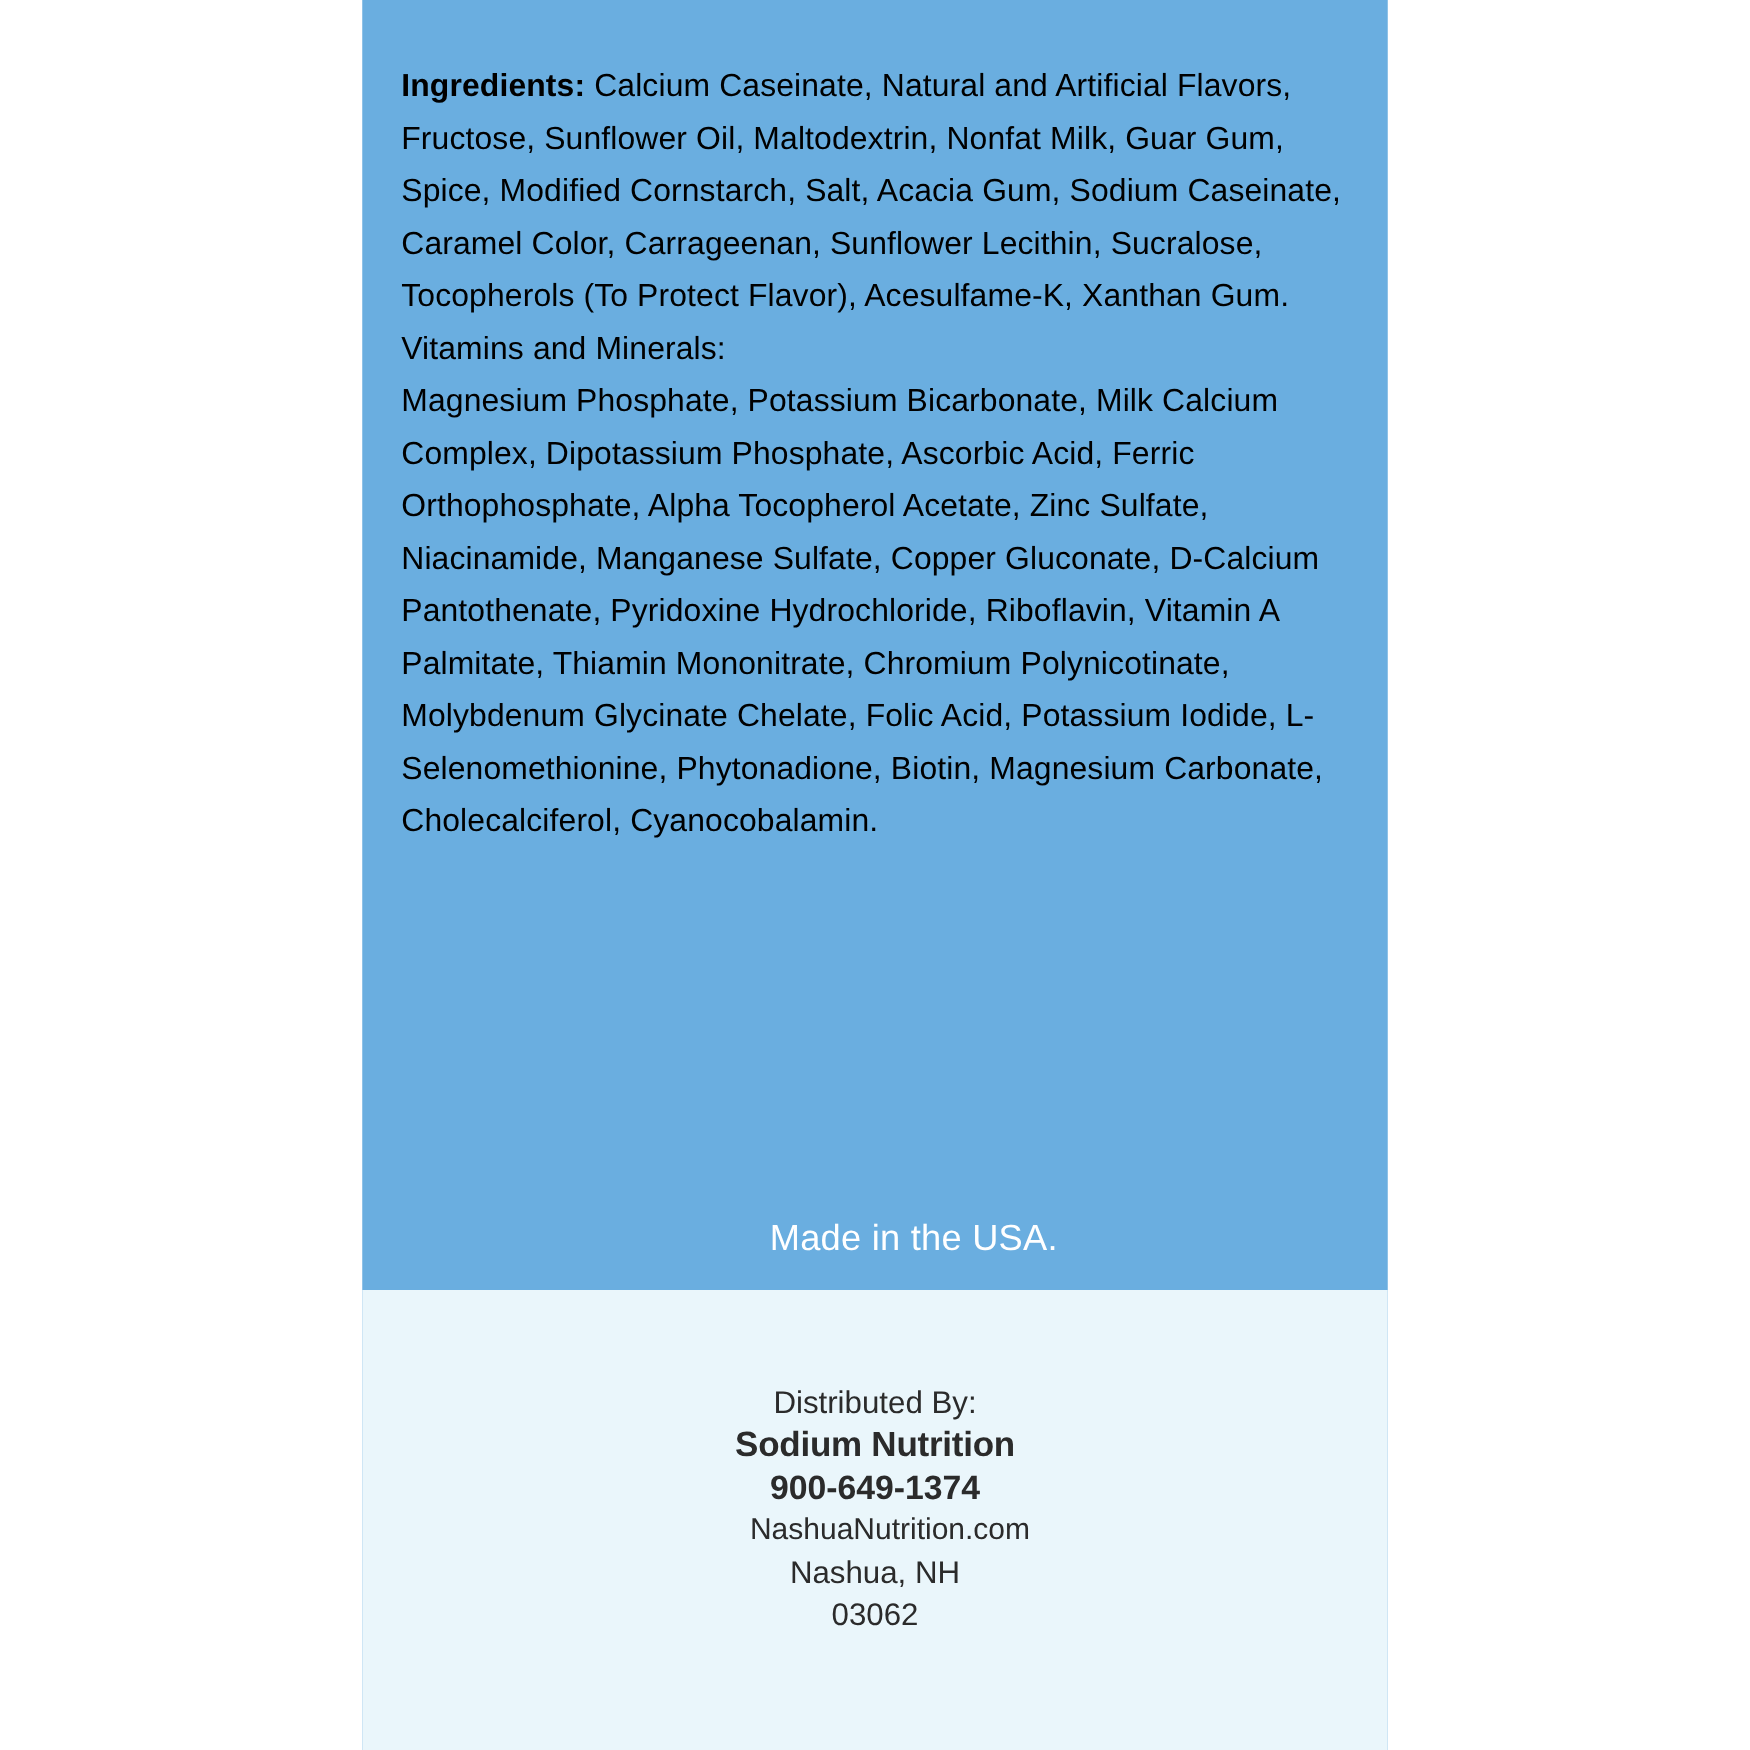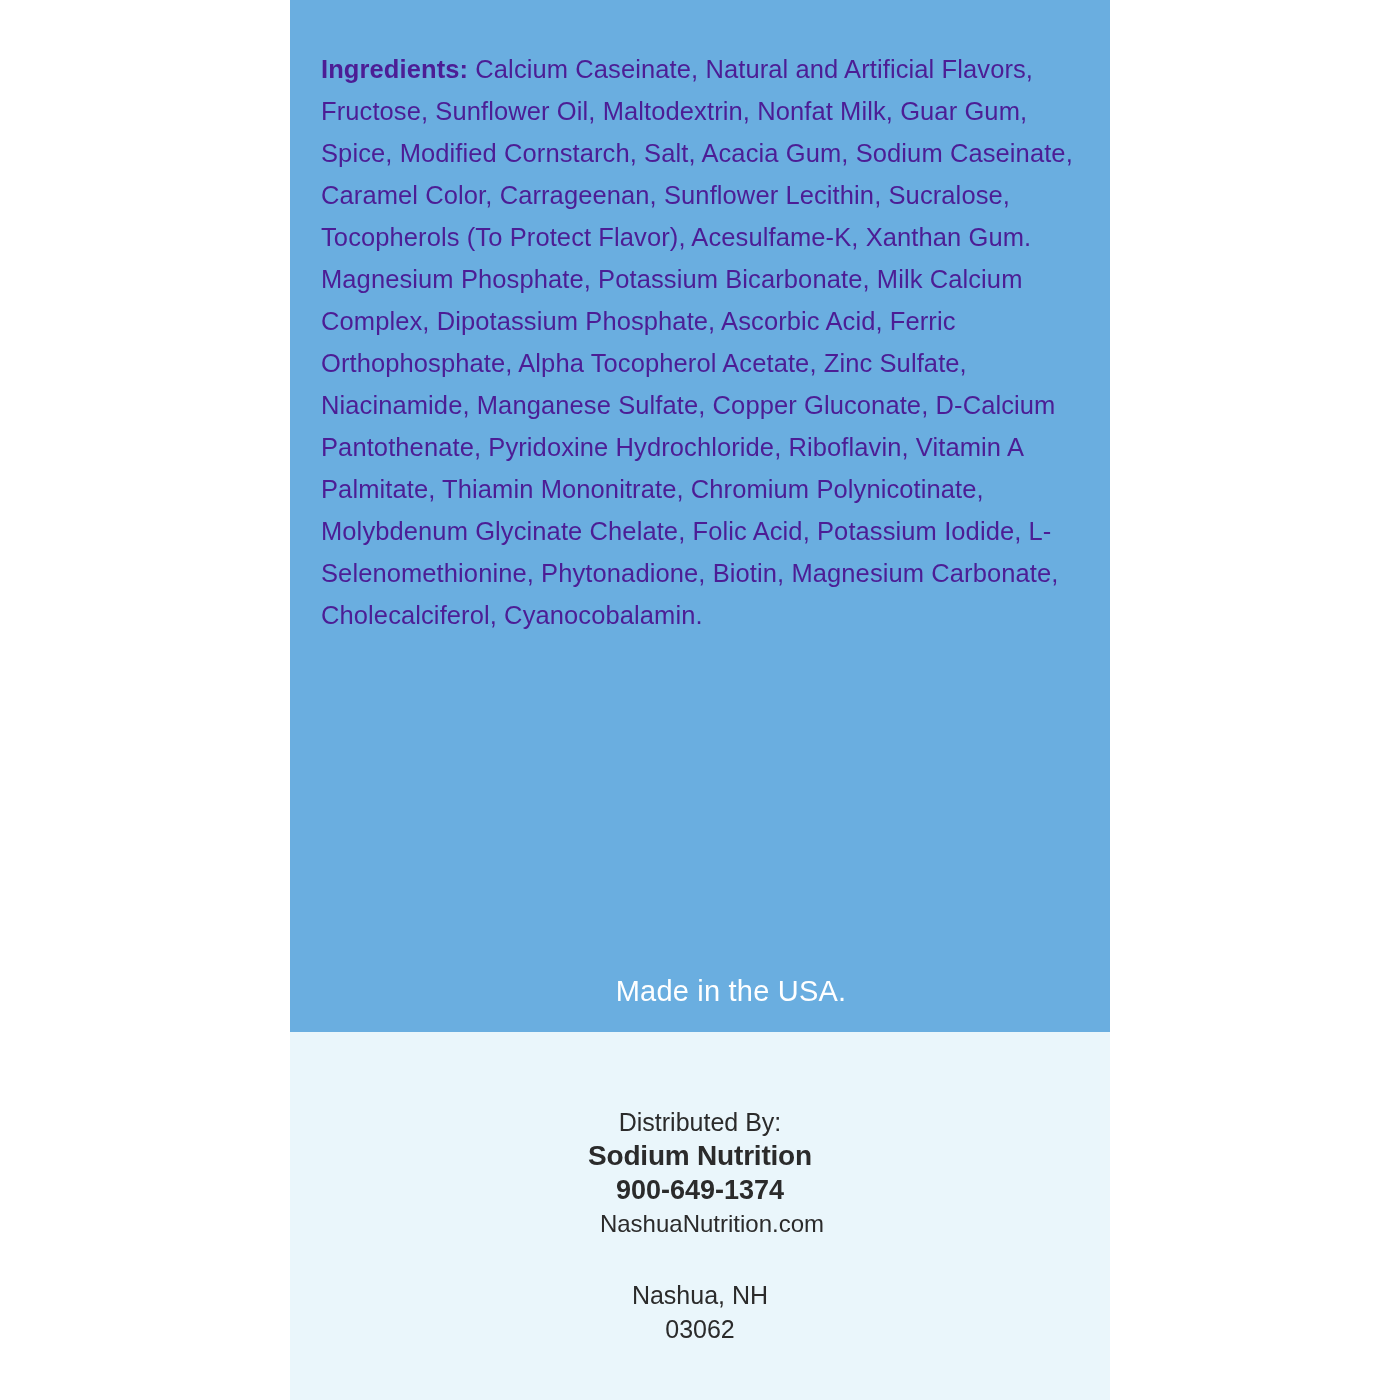--- a/index.html
+++ b/index.html
@@ -42,21 +42,21 @@
     top: 1032px;
     width: 820px;
     height: 368px;
     background: #eaf6fb;
   }
   .ingredients-block {
     position: absolute;
     left: 31px;
     top: 48px;
     width: 768px;
-    color: #4c1d95;
+    color: #000000;
     font-size: 25.5px;
     line-height: 42px;
     letter-spacing: 0.1px;
   }
   .ingredients-block p {
     margin: 0;
   }
   .ingredients-block .lead {
     font-weight: bold;
   }
@@ -105,37 +105,37 @@
   .distributor .d-phone {
     font-weight: bold;
     font-size: 27px;
   }
   .distributor .d-site {
     font-size: 24px;
     margin-left: 24px;
   }
   .distributor .d-city {
     font-size: 25px;
-    margin-top: 37px;
   }
   .distributor .d-zip {
     font-size: 25px;
   }
 </style>
 </head>
 <body>
 
 <div class="page">
   <div class="label">
 
     <div class="label-blue"></div>
     <div class="label-white"></div>
 
     <div class="ingredients-block">
       <p><span class="lead">Ingredients:</span><span> Calcium Caseinate, Natural and Artificial Flavors, Fructose, Sunflower Oil, Maltodextrin, Nonfat Milk, Guar Gum, Spice, Modified Cornstarch, Salt, Acacia Gum, Sodium Caseinate, Caramel Color, Carrageenan, Sunflower Lecithin, Sucralose, Tocopherols (To Protect Flavor), Acesulfame-K, Xanthan Gum.</span></p>
+      <p class="vit-head">Vitamins and Minerals:</p>
       <p class="vit-body">Magnesium Phosphate, Potassium Bicarbonate, Milk Calcium Complex, Dipotassium Phosphate, Ascorbic Acid, Ferric Orthophosphate, Alpha Tocopherol Acetate, Zinc Sulfate, Niacinamide, Manganese Sulfate, Copper Gluconate, D-Calcium Pantothenate, Pyridoxine Hydrochloride, Riboflavin, Vitamin A Palmitate, Thiamin Mononitrate, Chromium Polynicotinate, Molybdenum Glycinate Chelate, Folic Acid,  Potassium Iodide, L-Selenomethionine, Phytonadione, Biotin, Magnesium Carbonate, Cholecalciferol, Cyanocobalamin.</p>
     </div>
 
     <div class="made-in-usa">Made in the USA.</div>
 
     <div class="distributor">
       <span class="d-line">Distributed By:</span>
       <span class="d-line d-name">Sodium Nutrition</span>
       <span class="d-line d-phone">900-649-1374</span>
       <span class="d-line d-site">NashuaNutrition.com</span>

